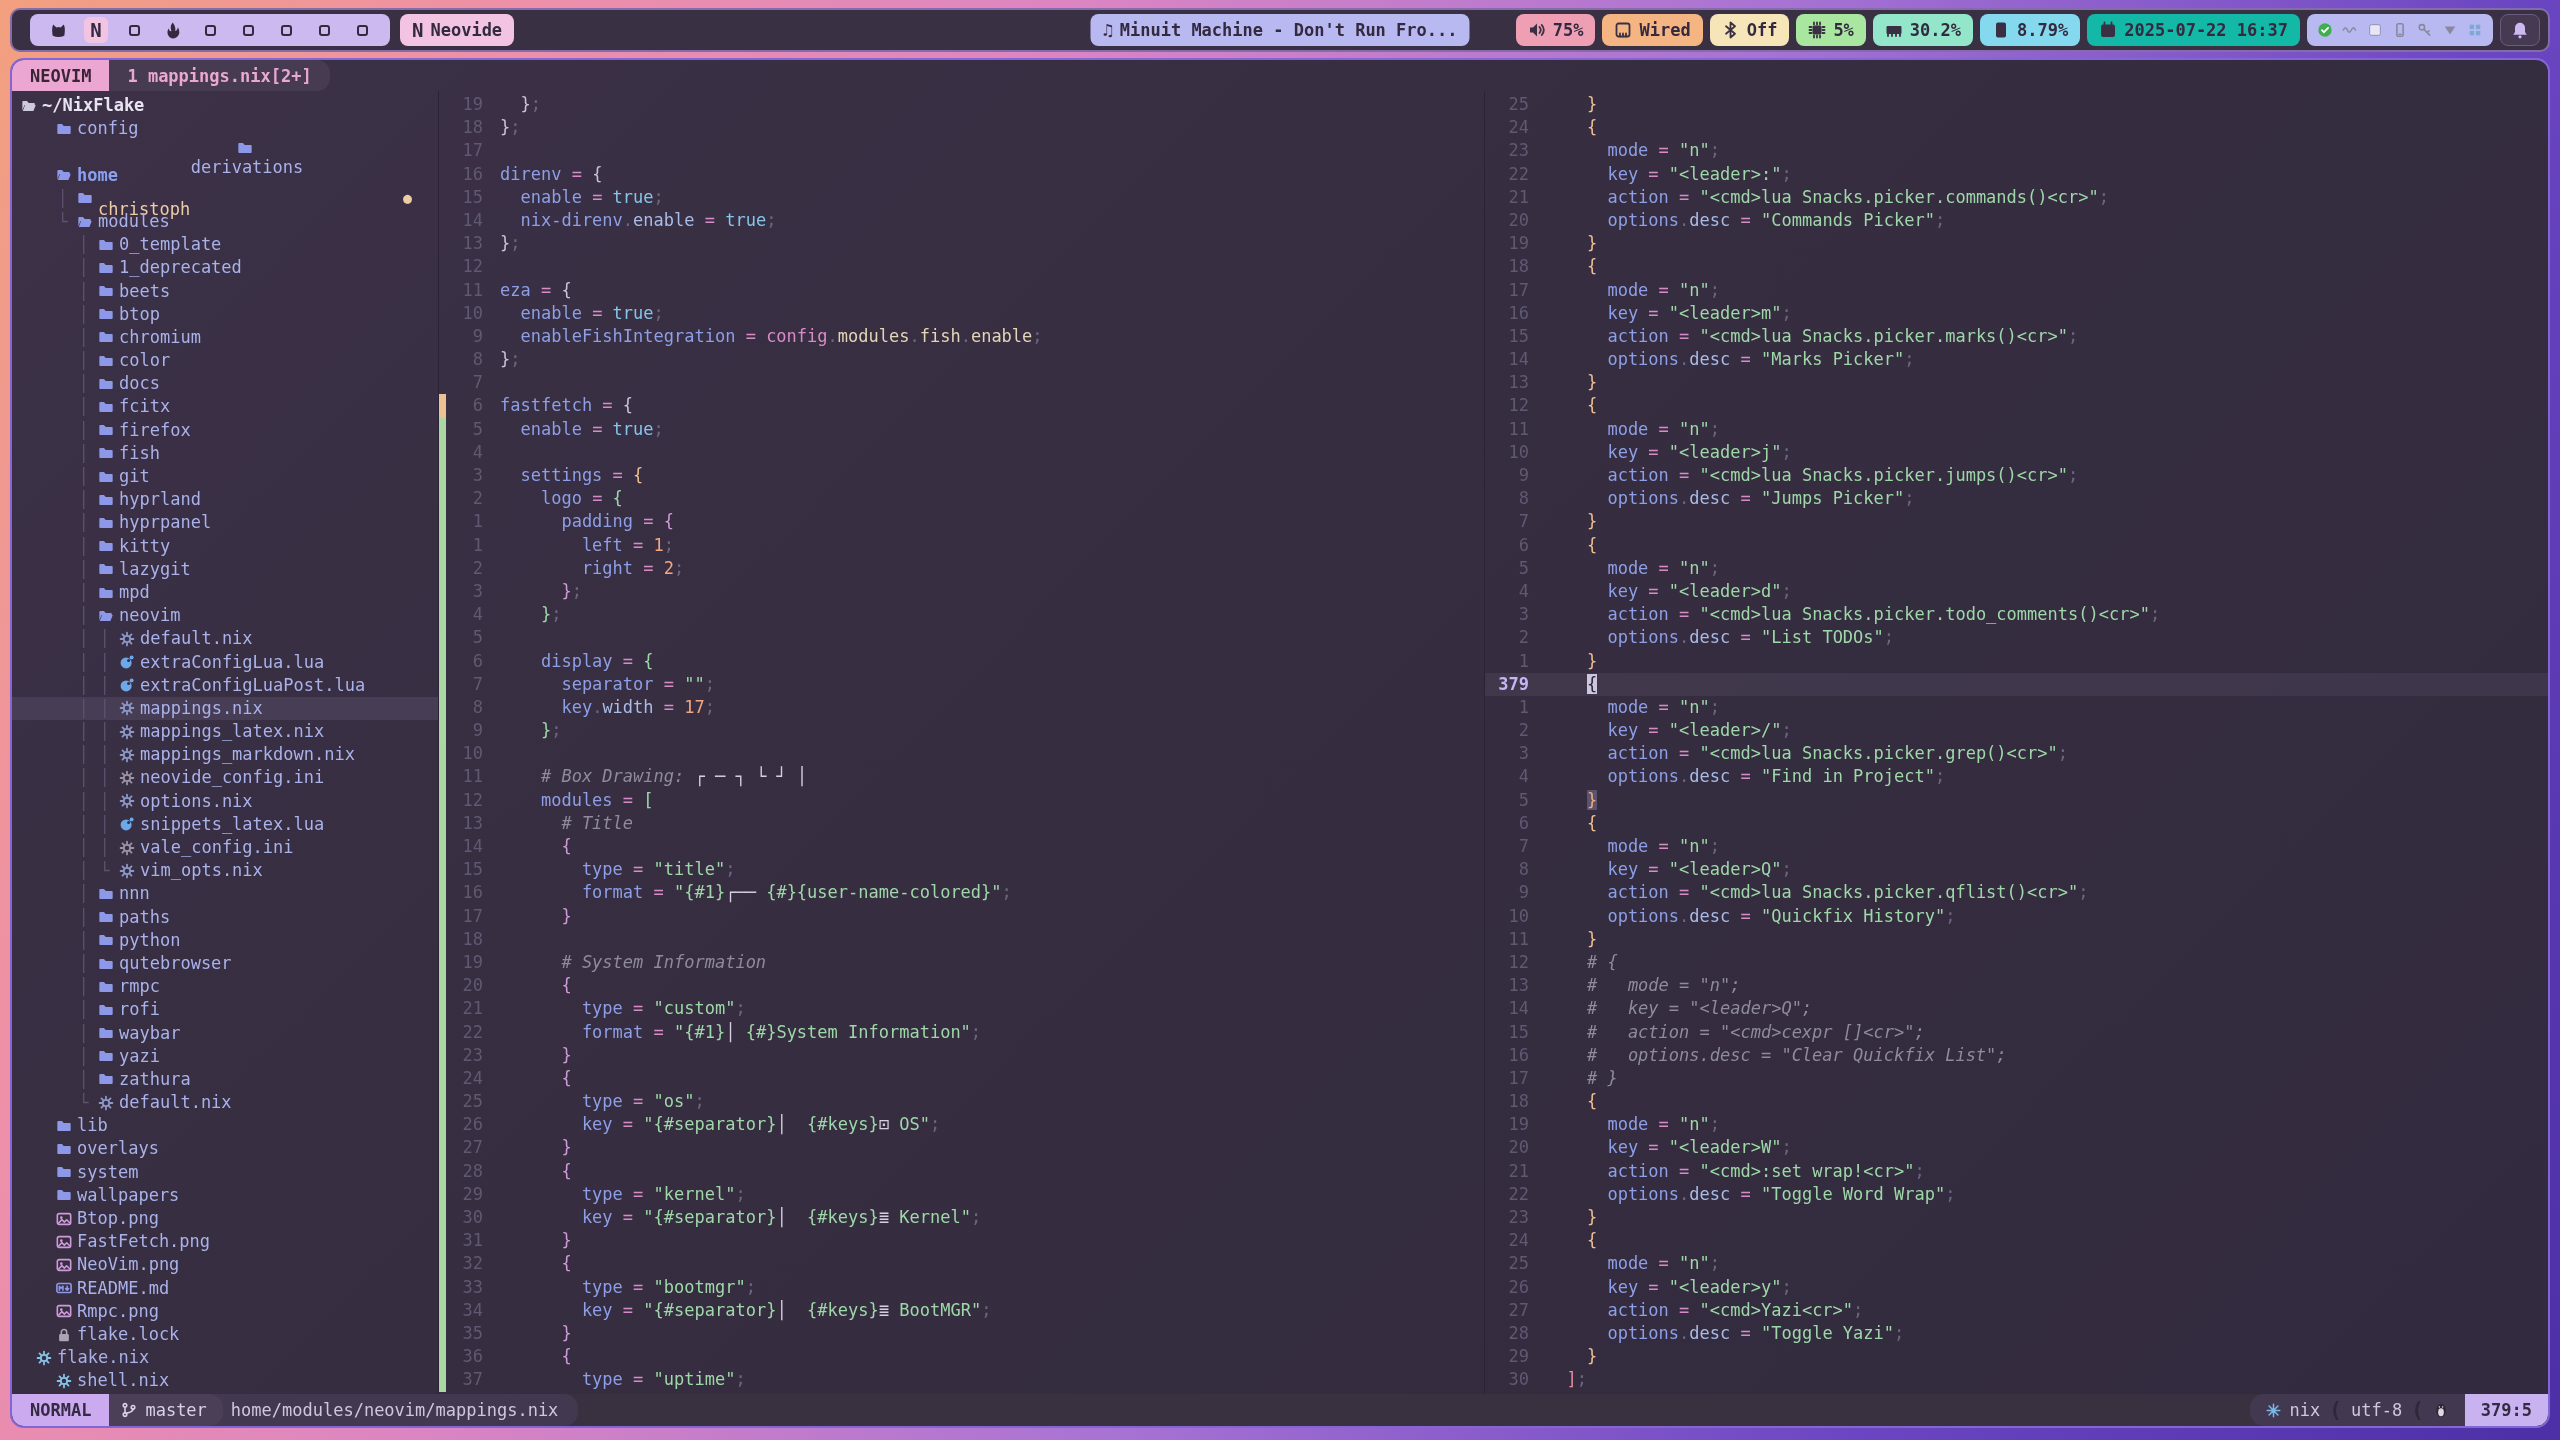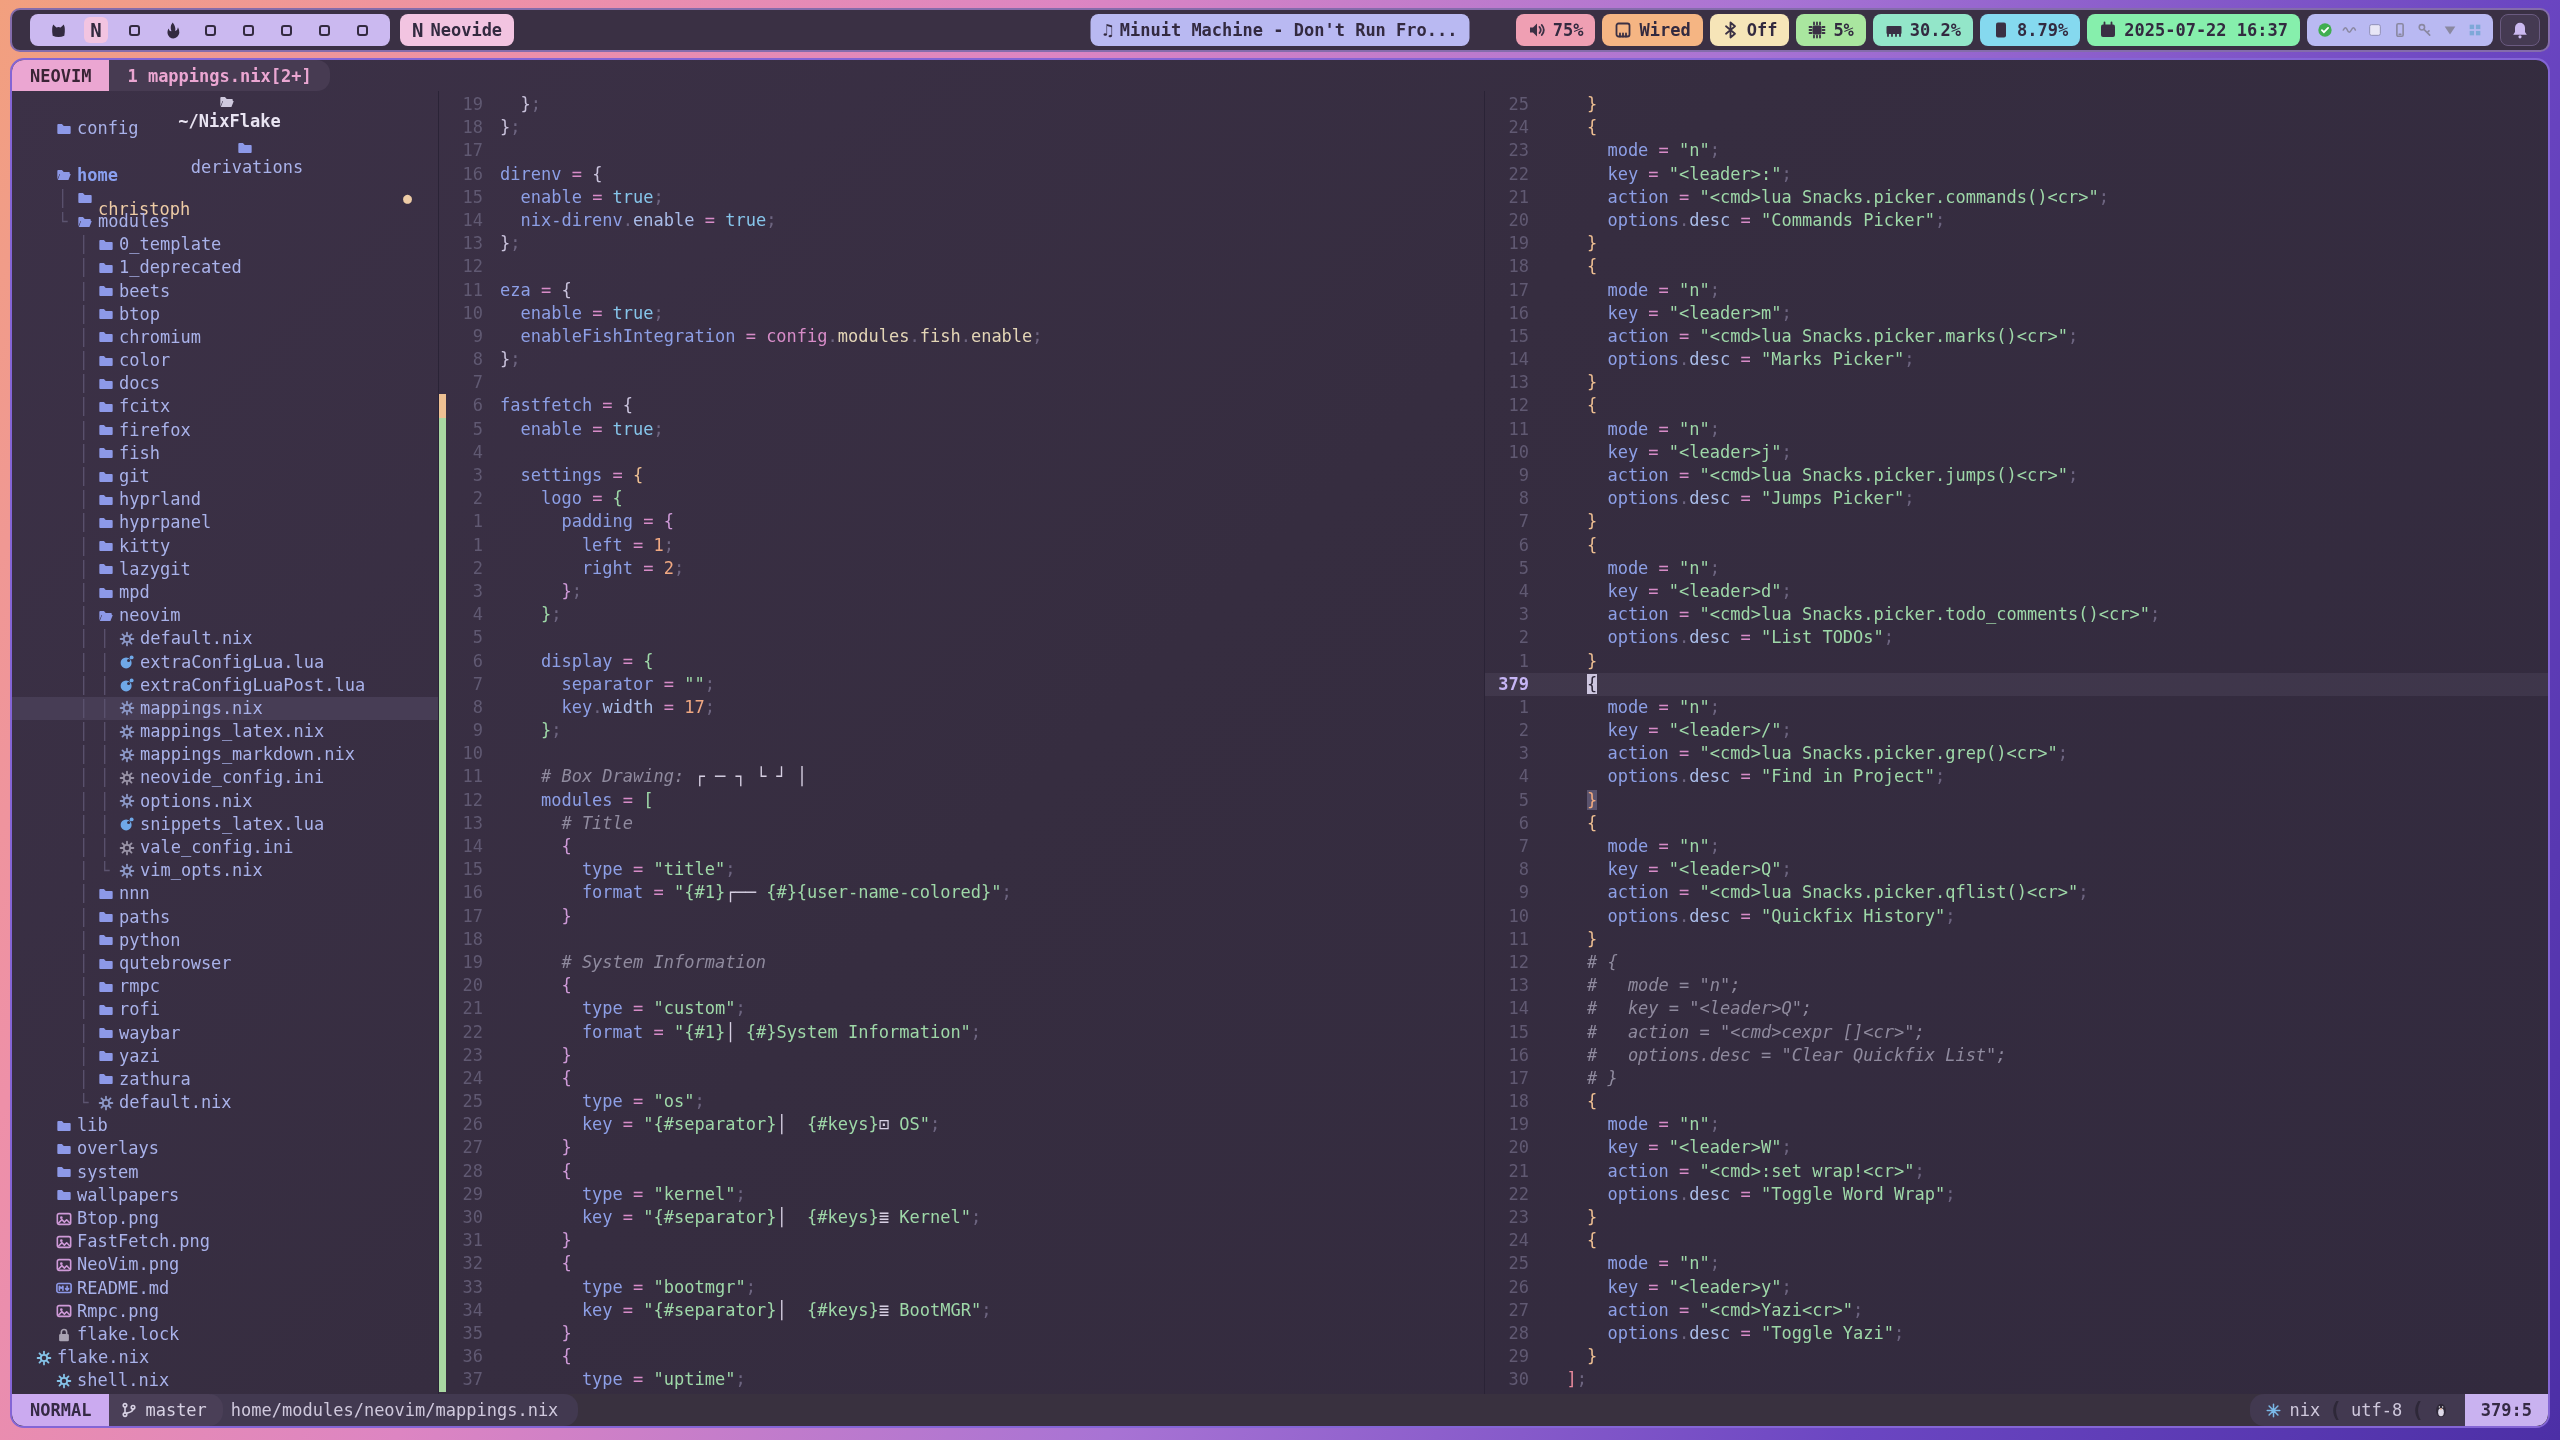--- a/index.html
+++ b/index.html
@@ -177,21 +177,21 @@
         <span class="icon">
           <svg width="18" height="18" viewBox="0 0 18 18">
             <rect fill="#3a3044" x="4" y="1.5" width="10" height="15" rx="2"></rect>
             <circle cx="9" cy="10.5" r="2.6" fill="#3a3044"></circle>
             <circle cx="9" cy="10.5" r="0.9" fill="#3a3044"></circle>
             <rect x="6" y="3.2" width="6" height="1.6" fill="#3a3044"></rect>
           </svg>
         </span>
         <span>8.79%</span>
       </div>
-      <div class="pill" style="background: #86efac;">
+      <div class="pill" style="background: #14b8a6;">
         <span class="icon">
           <svg width="18" height="18" viewBox="0 0 18 18">
             <rect fill="#3a3044" x="2" y="3.5" width="14" height="12.5" rx="2"></rect>
             <path stroke="#3a3044" stroke-width="1.6" d="M2 7.5h14"></path>
             <path stroke="#3a3044" fill="none" stroke-width="1.8" stroke-linecap="round" stroke-linejoin="round" d="M5.5 1.5v3M12.5 1.5v3"></path>
             <rect x="5" y="9.5" width="2" height="2" fill="#3a3044"></rect>
             <rect x="8" y="9.5" width="2" height="2" fill="#3a3044"></rect>
             <rect x="11" y="9.5" width="2" height="2" fill="#3a3044"></rect>
             <rect x="5" y="12.5" width="2" height="2" fill="#3a3044"></rect>
             <rect x="8" y="12.5" width="2" height="2" fill="#3a3044"></rect>
@@ -253,21 +253,21 @@
     </div>
 </div>
 
 <div class="win">
   <div class="tabline">
     <div class="tab-mode">NEOVIM</div>
     <div class="tab">1 mappings.nix[2+]</div>
   </div>
   <div class="main">
     <div class="tree" id="tree">
-        <div class="trow" style="padding-left: 9px; flex-direction: column;">
+        <div class="trow" style="padding-left: 9px;">
           <span class="ticon">
             <svg width="16" height="16" viewBox="0 0 18 18">
               <path fill="#cfc9de" d="M1.5 4.5a1 1 0 0 1 1-1h4.2l2 2h5.8a1 1 0 0 1 1 1v1.5H4l-2.5 6z"></path>
               <path fill="#cfc9de" d="M2 14.5l2.6-6.5h12l-2.6 6.5z"></path>
             </svg>
           </span>
           <span class="lbl-root">~/NixFlake</span>
         </div>
         <div class="trow" style="padding-left: 44px;">
           <span class="ticon">

